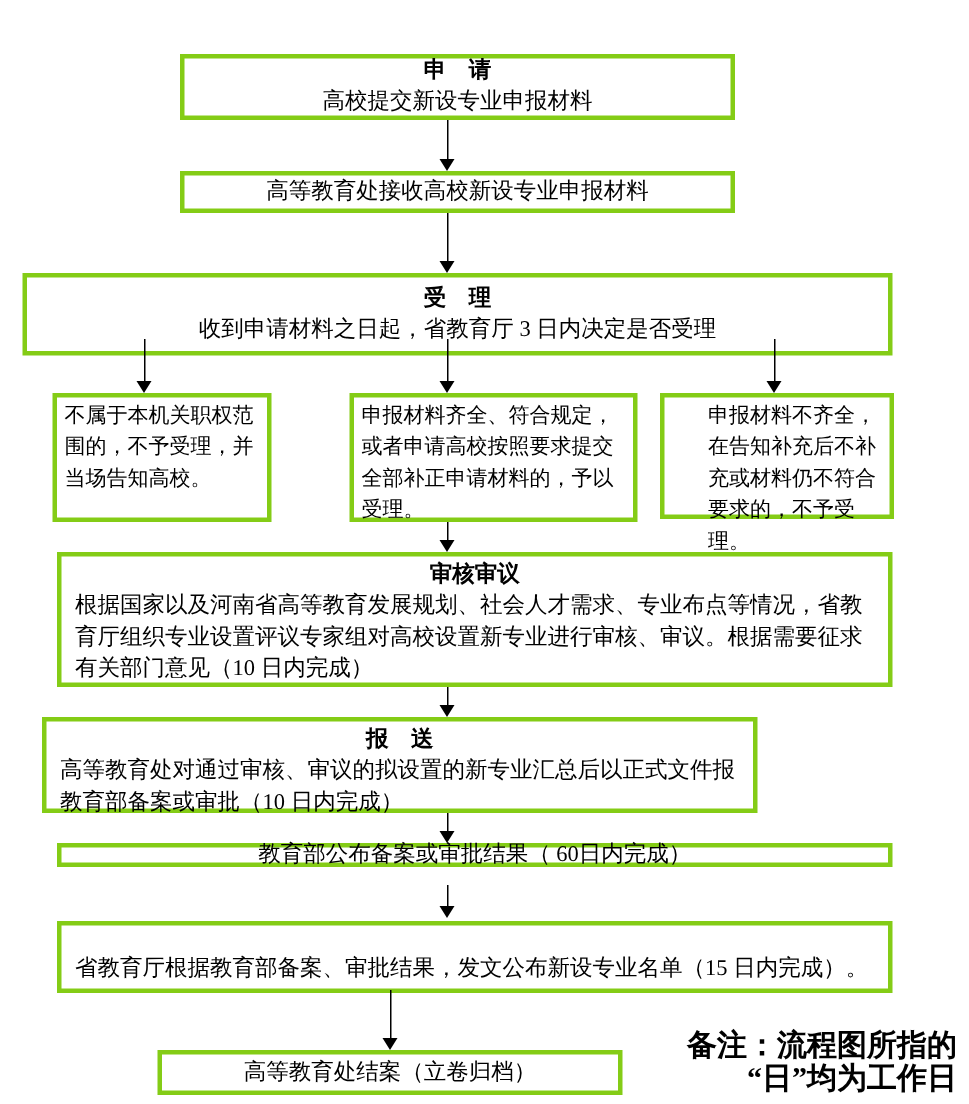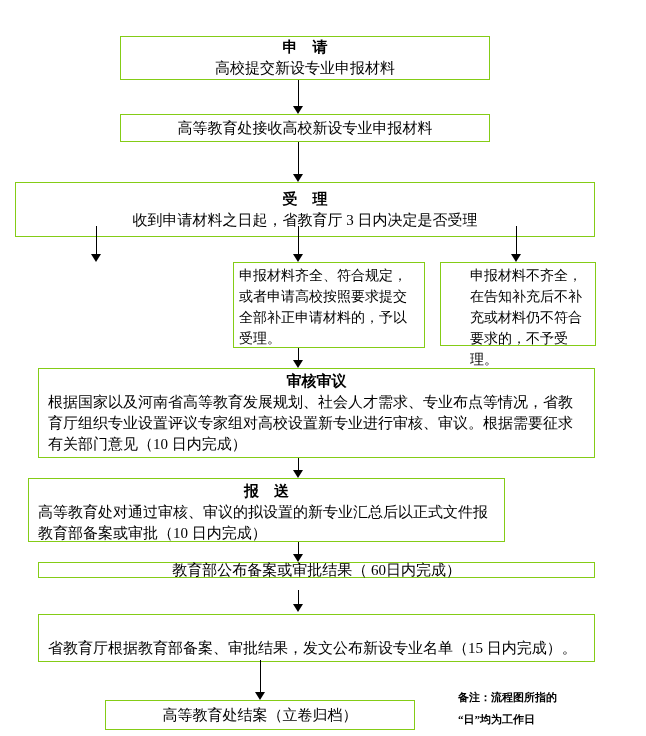--- a/index.html
+++ b/index.html
@@ -21,21 +21,21 @@
       top: 8px;
       left: 0;
       width: 100%;
       text-align: center;
       font-size: 17px;
       font-weight: bold;
       letter-spacing: 2px;
     }
     .box {
       position: absolute;
-      border: 1px solid #84cc16;
+      border: 3px solid #84cc16;
       background: #fff;
       font-size: 15px;
       line-height: 21px;
     }
     .box.small-font { font-size: 14px; }
     .box.centered {
       display: flex;
       flex-direction: column;
       justify-content: center;
       align-items: center;
@@ -62,23 +62,24 @@
       background: #000;
     }
     .arrow .head {
       width: 0; height: 0;
       border-left: 5px solid transparent;
       border-right: 5px solid transparent;
       border-top: 8px solid #000;
     }
     .note {
       position: absolute;
-      font-size: 11px;
+      font-size: 20px;
       font-weight: bold;
       line-height: 22px;
+      text-align: right;
     }
   </style>
 </head>
 <body>
 
 <div class="canvas">
 
 
   <div class="box centered pad" style="left:120px; top:36px; width:370px; height:44px;">
     <div class="heading">申　请</div>
@@ -110,20 +111,23 @@
   </div>
   <div class="arrow" style="left:293px; top:226px; height:36px;">
     <div class="shaft"></div>
     <div class="head"></div>
   </div>
   <div class="arrow" style="left:511px; top:226px; height:36px;">
     <div class="shaft"></div>
     <div class="head"></div>
   </div>
 
+  <div class="box small-font pad-sm" style="left:35px; top:262px; width:146px; height:86px;">
+    <div class="body-text">不属于本机关职权范围的，不予受理，并当场告知高校。</div>
+  </div>
 
   <div class="box small-font pad-sm" style="left:233px; top:262px; width:192px; height:86px;">
     <div class="body-text">申报材料齐全、符合规定，或者申请高校按照要求提交全部补正申请材料的，予以受理。</div>
   </div>
 
   <div class="box small-font pad-sm" style="left:440px; top:262px; width:156px; height:84px;padding-left:29px;">
     <div class="body-text">申报材料不齐全，在告知补充后不补充或材料仍不符合要求的，不予受理。</div>
   </div>
 
   <div class="arrow" style="left:293px; top:348px; height:20px;">

